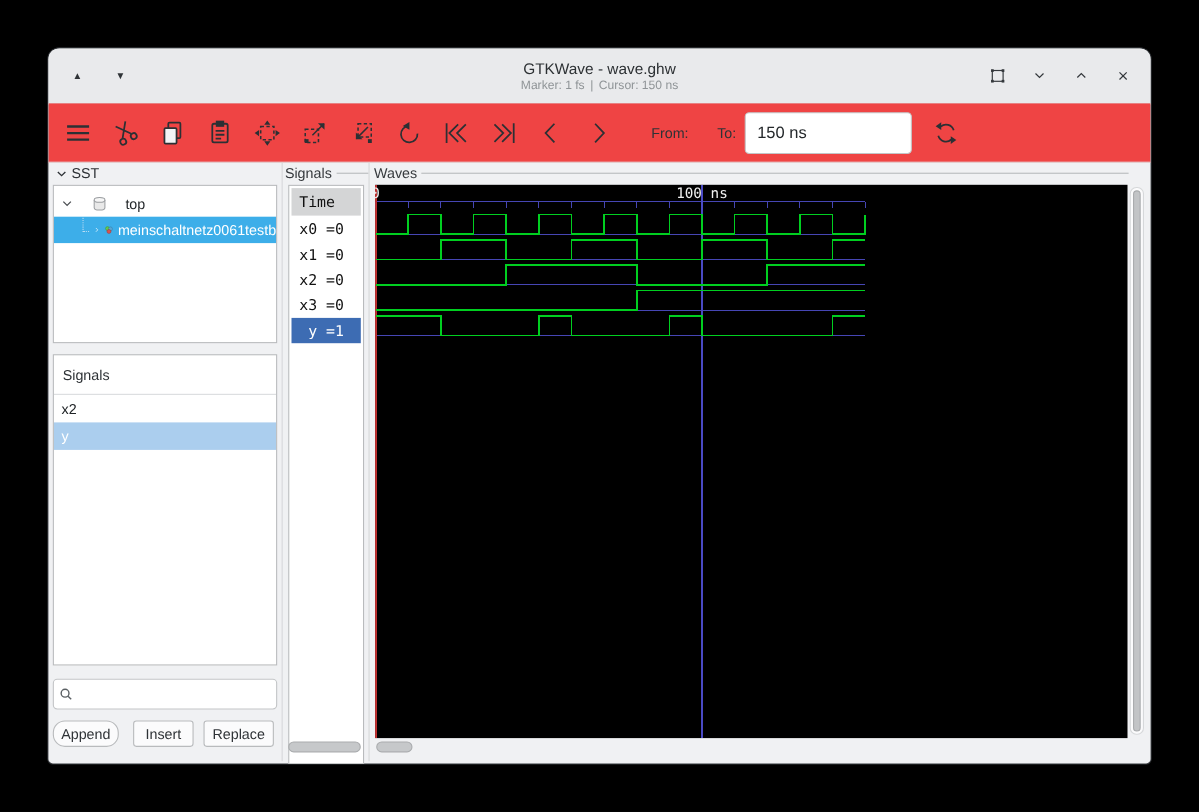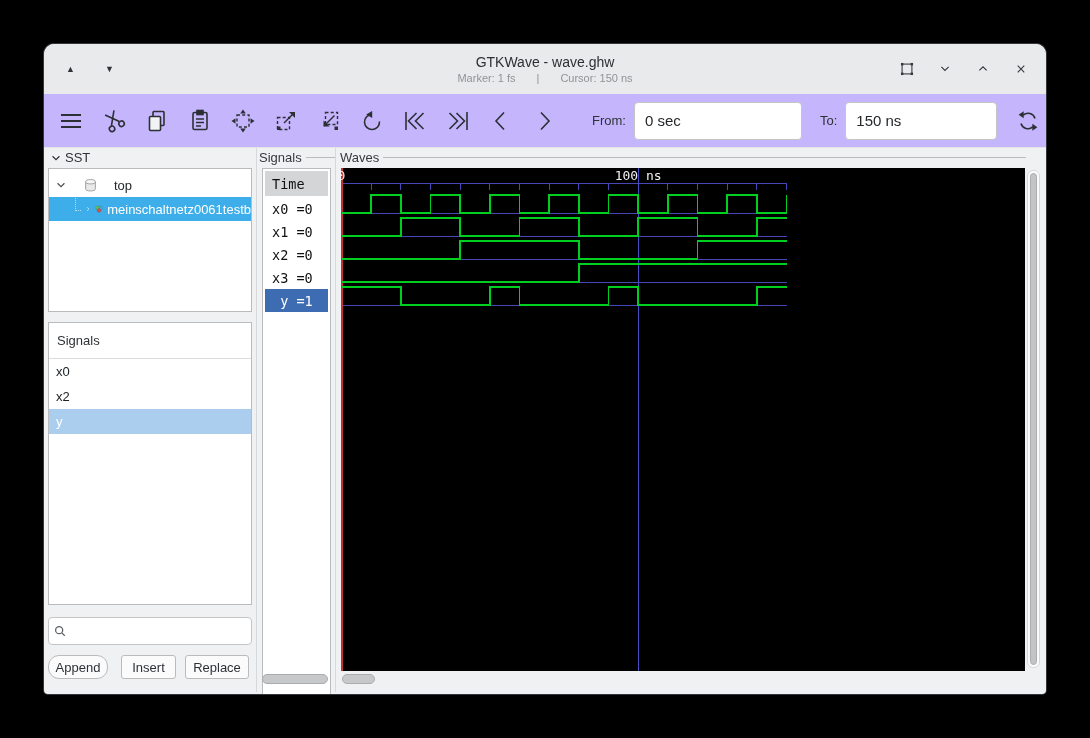--- a/index.html
+++ b/index.html
@@ -8,26 +8,26 @@
   .window{position:absolute;left:44px;top:44px;width:1002px;height:650px;background:#f0f1f3;
           border-radius:10px 10px 4px 4px;overflow:hidden;box-shadow:0 0 0 1px #33363a;}
   
   .titlebar{position:absolute;left:0;top:0;width:100%;height:50px;background:#e9eaec;
             border-bottom:1px solid #d3d5d7;}
   .tb-left{position:absolute;left:18px;top:0;height:50px;display:flex;align-items:center;gap:22px;}
   .tb-tri{font-size:9px;color:#2f3337;cursor:default;line-height:1;padding:4px;}
   .tb-center{position:absolute;left:0;top:0;width:100%;height:50px;display:flex;flex-direction:column;
              align-items:center;justify-content:center;pointer-events:none;}
   .tb-title{font-size:14px;color:#2c3033;}
-  .tb-sub{font-size:11px;color:#8f9497;margin-top:2px;display:flex;gap:21px;align-items:flex-end;}
+  .tb-sub{font-size:11px;color:#8f9497;margin-top:2px;display:flex;gap:5px;align-items:flex-end;}
   .tb-right{position:absolute;right:14px;top:0;height:50px;display:flex;align-items:center;gap:16px;}
   .tb-btn{width:22px;height:22px;display:flex;align-items:center;justify-content:center;}
   .tb-btn svg{display:block;}
   
-  .toolbar{position:absolute;left:0;top:50px;width:100%;height:54px;background:#c4b5fd;
+  .toolbar{position:absolute;left:0;top:50px;width:100%;height:54px;background:#ef4444;
            display:flex;align-items:center;padding-left:14px;box-sizing:border-box;
            border-bottom:1px solid #e3e5e7;}
   .tool-ico{width:26px;height:26px;margin-right:17px;flex:0 0 auto;display:flex;
             align-items:center;justify-content:center;}
   .tool-ico svg{display:block;}
   .tb-label{font-size:13px;color:#2e3236;margin:0 8px 0 18px;}
   .tb-input{width:168px;height:38px;background:#fff;border:1px solid #c3c5c7;border-radius:4px;
             font-size:15px;color:#24282b;padding:0 10px;box-sizing:border-box;outline:none;
             font-family:"Liberation Sans",sans-serif;}
   .tb-input.to{width:152px;}
@@ -207,21 +207,20 @@
       <svg width="26" height="26" viewBox="0 0 26 26">
             <path d="M16 4.5 L8 13 L16 21.5" fill="none" stroke="#2c3034" stroke-width="1.6"></path>
           </svg>
     </div>
     <div class="tool-ico">
       <svg width="26" height="26" viewBox="0 0 26 26">
             <path d="M10 4.5 L18 13 L10 21.5" fill="none" stroke="#2c3034" stroke-width="1.6"></path>
           </svg>
     </div>
     <span class="tb-label">From:</span>
-    <input class="tb-input" value="0 sec" style="">
     <span class="tb-label">To:</span>
     <input class="tb-input to" value="150 ns" style="">
     <div class="tool-ico reload">
       <svg width="26" height="26" viewBox="0 0 26 26">
             <g fill="none" stroke="#2c3034" stroke-width="1.6">
         <path d="M20 10.5 A7.2 7.2 0 0 0 8.2 7.2"></path>
               <path d="M6 15.5 A7.2 7.2 0 0 0 17.8 18.8"></path>
             </g>
         <g fill="#2c3034">
               <polygon points="8.7,3.2 8.7,10.2 3.6,6.8"></polygon>
@@ -259,21 +258,20 @@
         <circle cx="10.8" cy="6.2" r="3.6" fill="#57a8d6" stroke="#33719c" stroke-width="0.8"></circle>
         <circle cx="8" cy="10.8" r="3.6" fill="#d9534f" stroke="#a03330" stroke-width="0.8"></circle>
           </svg>
       <span>meinschaltnetz0061testb</span>
     </div>
 
   </div>
 
   <div class="panel-box" style="left:4px;top:278px;width:204px;height:283px;">
     <div class="flt-header">Signals</div>
-    <div class="flt-item">x0</div>
     <div class="flt-item">x2</div>
     <div class="flt-item sel">y</div>
   </div>
 
   <div class="search">
     <svg width="26" height="20" viewBox="0 0 26 20">
       <circle cx="12" cy="9" r="4.2" fill="none" stroke="#5b6064" stroke-width="1.5"></circle>
       <path d="M15.2 12.2 L18.6 15.6" stroke="#5b6064" stroke-width="1.5"></path>
         </svg>
     <input value="" style="">

